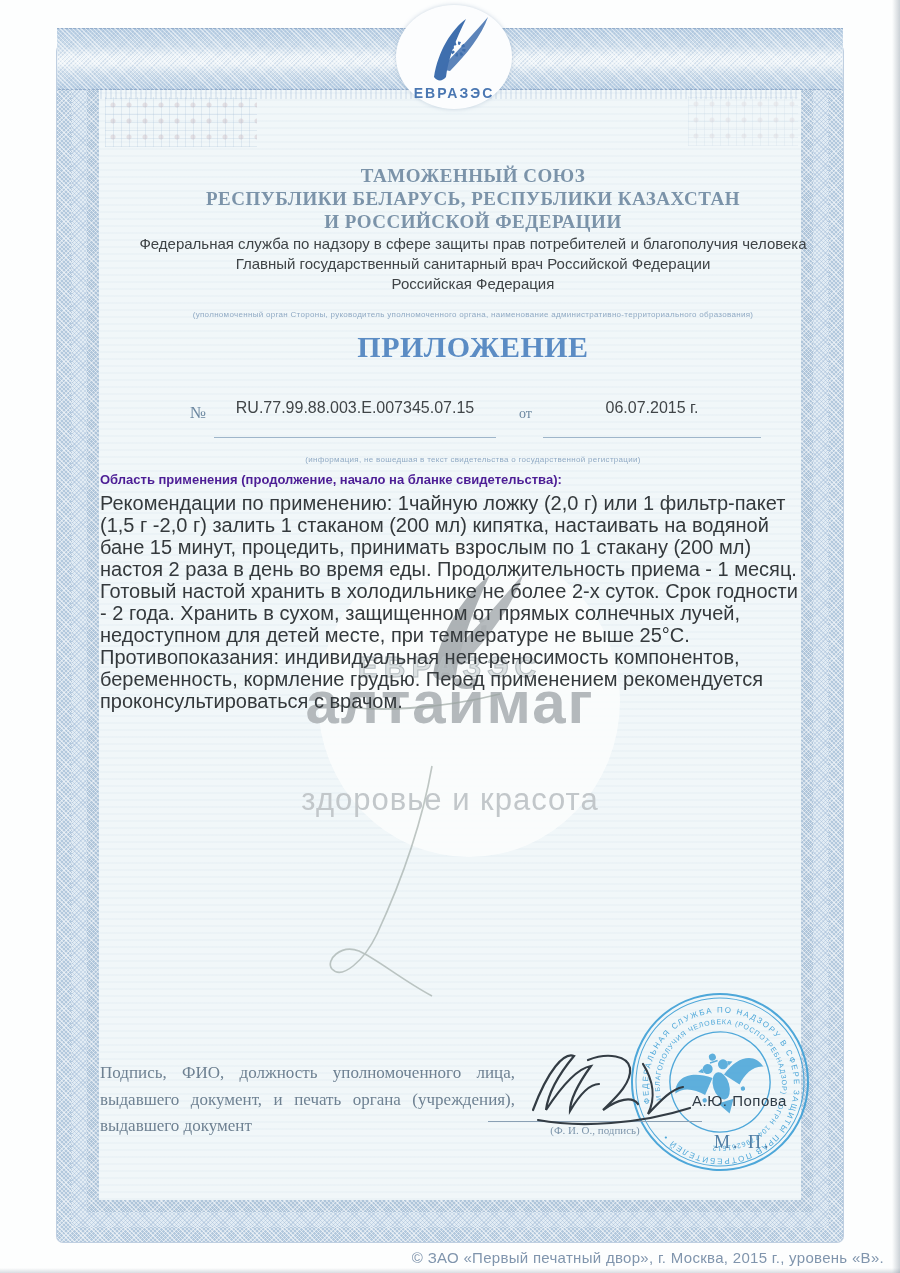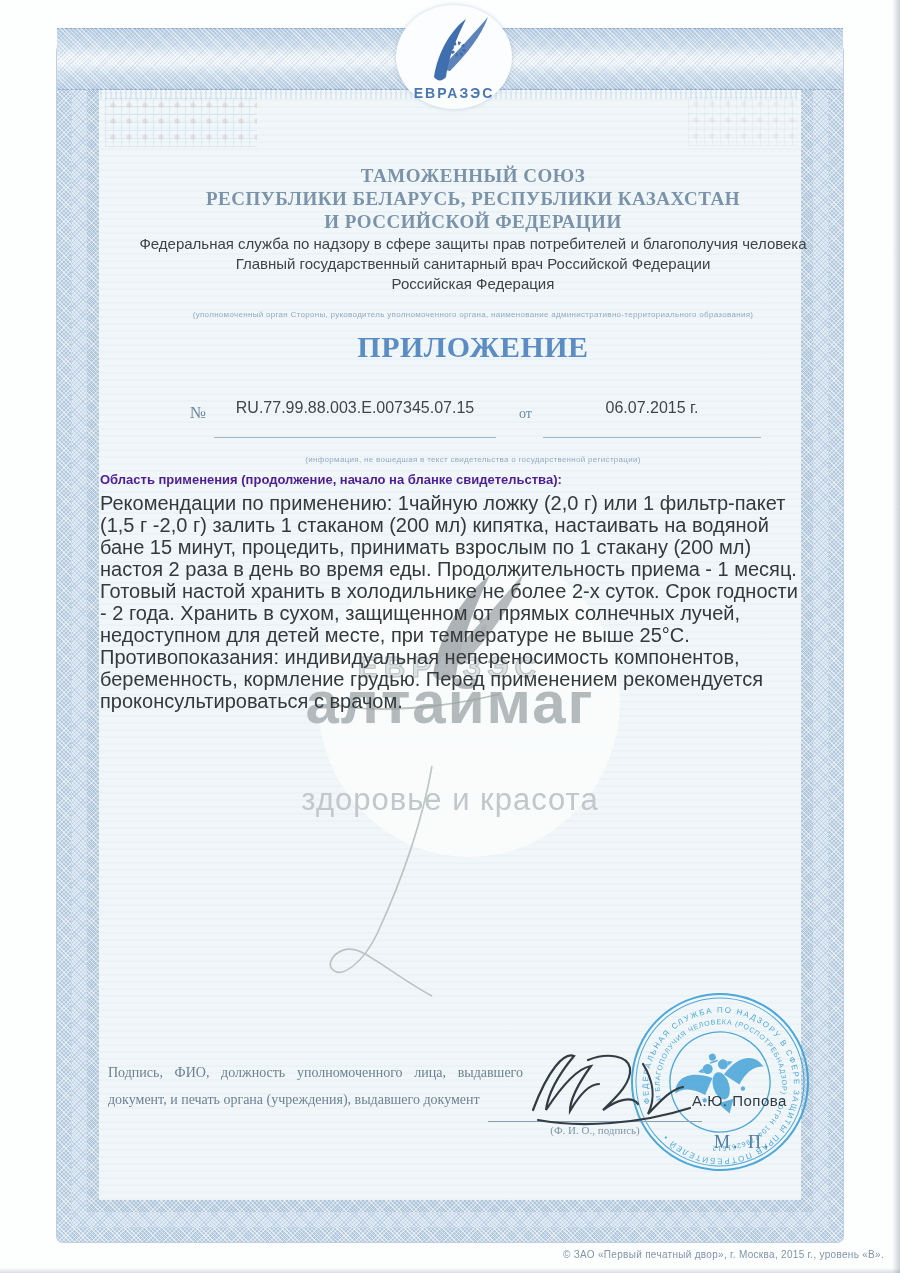--- a/index.html
+++ b/index.html
@@ -67,29 +67,29 @@
   
   .wm-circle{left:318px;top:545px;width:302px;height:312px;border-radius:50%;background:rgba(252,253,253,.85);z-index:2;}
   .wm-emblem{left:378px;top:555px;z-index:2;opacity:.8;}
   .wm-emblem-label{left:295px;top:650px;width:310px;text-align:center;font-weight:bold;font-size:30px;letter-spacing:6px;
     color:rgba(185,192,196,.45);-webkit-text-stroke:1px #b5bcc0;z-index:2;}
   .wm-brand{left:0;top:668px;width:900px;text-align:center;font-size:60px;font-weight:bold;letter-spacing:2px;color:#b4b9bc;z-index:2;}
   .wm-tagline{left:0;top:782px;width:900px;text-align:center;font-size:31px;color:#c2c7ca;letter-spacing:1px;z-index:2;}
   .flourish{left:280px;top:668px;z-index:3;}
 
   
-  .foot-caption{left:100px;top:1060px;width:415px;font-family:"Liberation Serif",serif;font-size:14px;line-height:26.5px;
-    color:#6e8192;text-align:justify;z-index:4;margin-left:8px;}
+  .foot-caption{left:100px;top:1060px;width:415px;font-family:"Liberation Serif",serif;font-size:17px;line-height:26.5px;
+    color:#6e8192;text-align:justify;z-index:4;}
   .sig-svg{left:518px;top:1038px;z-index:7;}
   .sig-line{left:488px;top:1121px;width:214px;border-top:1px solid #8aa0b4;z-index:6;}
   .sig-note{left:488px;top:1124px;width:214px;text-align:center;font-family:"Liberation Serif",serif;font-size:11px;color:#7d95ab;z-index:6;}
   .signer{left:692px;top:1092px;font-size:15px;color:#2f3a44;z-index:7;letter-spacing:.5px;}
   .stamp{left:628px;top:990px;z-index:5;transform:rotate(-17deg);opacity:.9;}
   .mp{left:714px;top:1132px;font-family:"Liberation Serif",serif;font-size:18px;color:#4e7ca3;letter-spacing:3px;z-index:6;}
-  .credit{right:16px;top:1249px;font-size:10px;color:#8095ad;letter-spacing:.3px;z-index:4;}
+  .credit{right:16px;top:1249px;font-size:15px;color:#8095ad;letter-spacing:.3px;z-index:4;}
 </style>
 </head>
 <body>
 
 <div class="page">
 
   <div class="abs frame">
     <div class="band-mid"></div>
     <div class="band-inner"></div>
     <div class="page-inner"></div>

